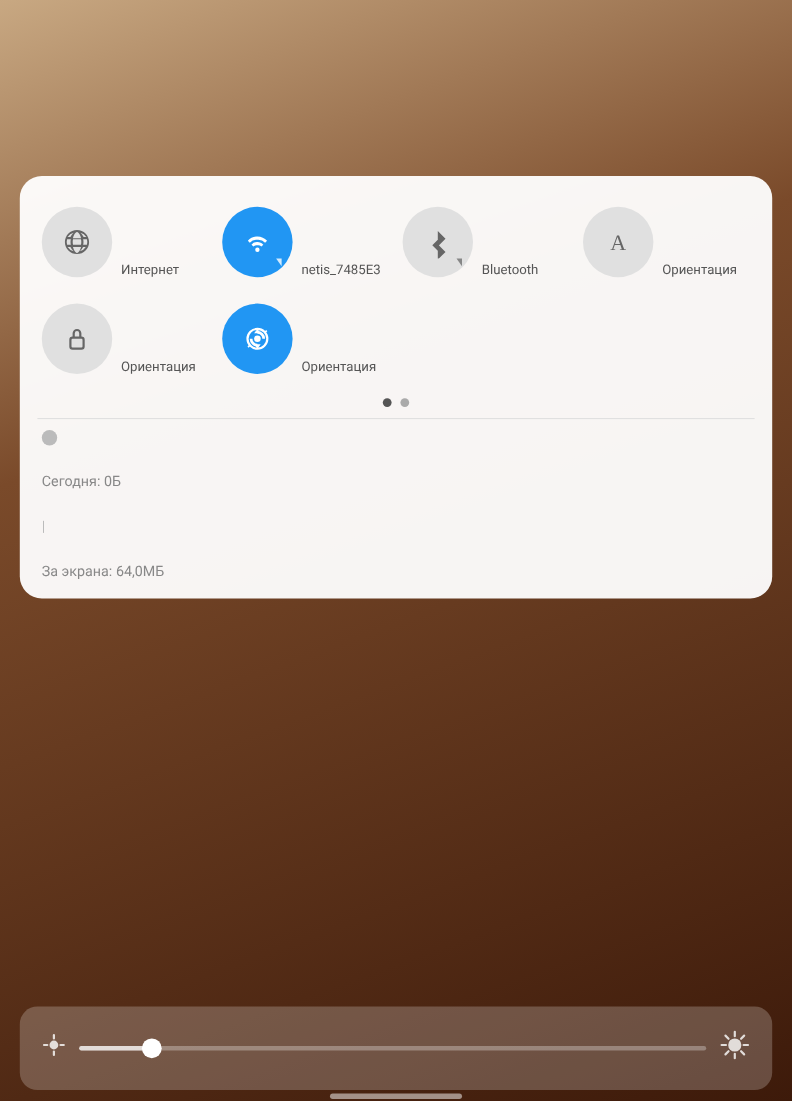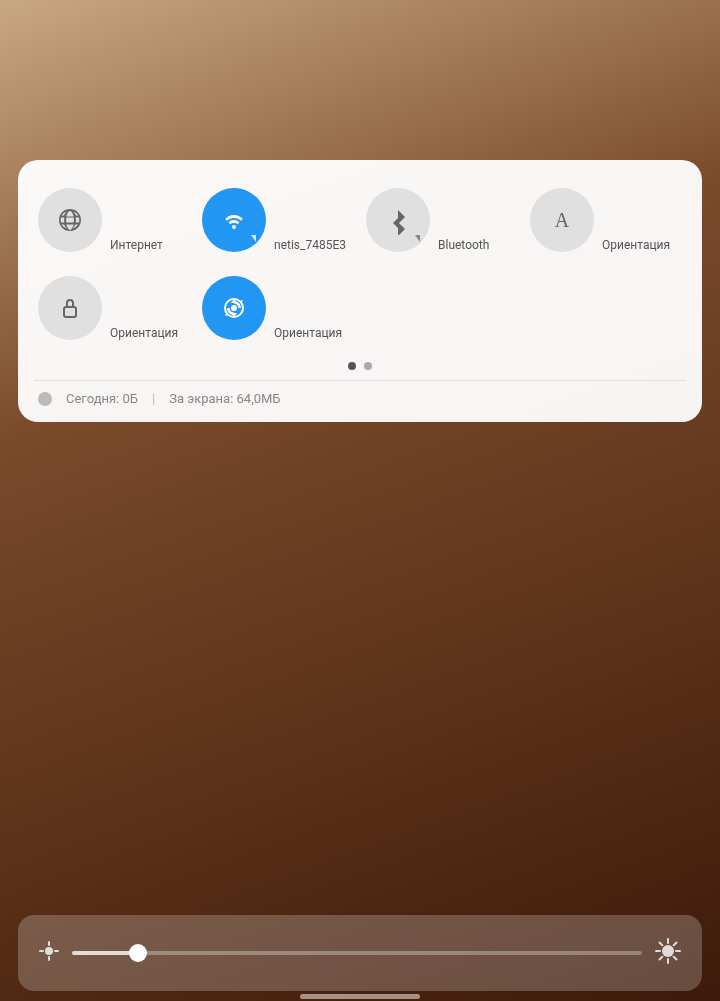--- a/index.html
+++ b/index.html
@@ -135,23 +135,23 @@
     
     .divider {
       border: none;
       border-top: 1px solid #e0e0e0;
       margin: 0 0 10px 0;
     }
 
     
     .data-usage-row {
       display: flex;
-      align-items: center;
-      gap: 14px;
+      gap: 26px;
       padding: 0 4px;
+      flex-direction: column;
     }
 
     .data-circle {
       width: 14px;
       height: 14px;
       border-radius: 50%;
       background: #bbb;
     }
 
     .data-text {

